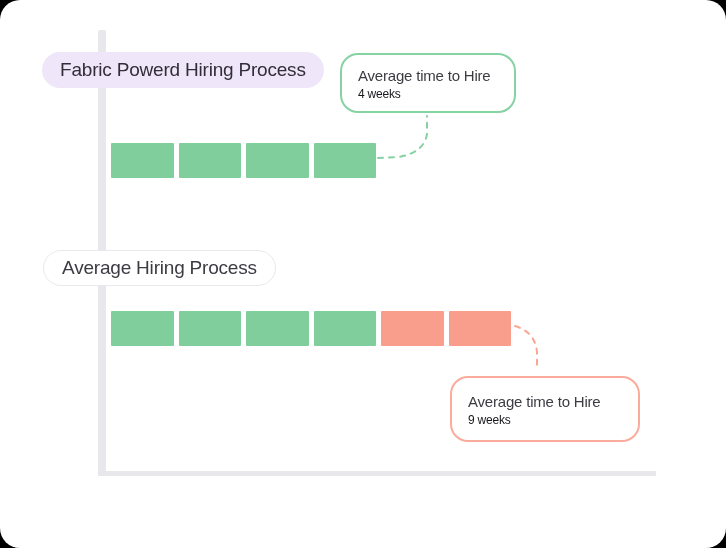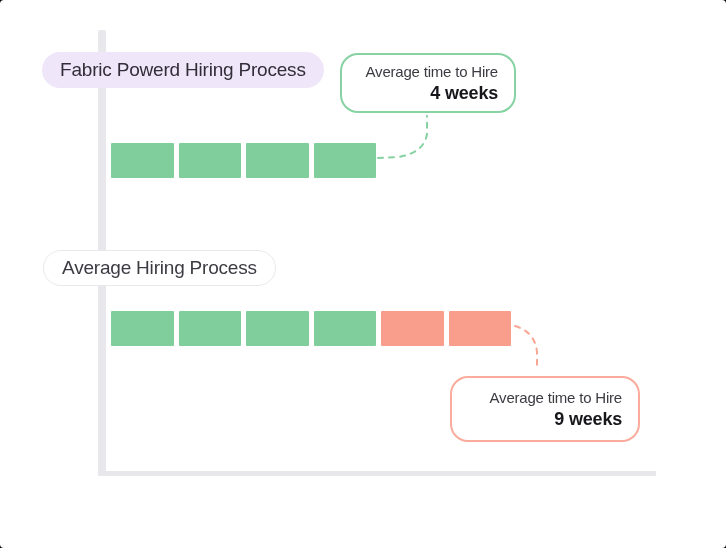--- a/index.html
+++ b/index.html
@@ -6,21 +6,21 @@
     margin: 0;
     padding: 0;
     background: var(--page-bg, #000);
     font-family: "Liberation Sans", sans-serif;
   }
   .card {
     position: relative;
     width: 726px;
     height: 548px;
     background: var(--card-bg, #fff);
-    border-radius: 4px;
+    border-radius: 20px;
     overflow: hidden;
     letter-spacing: -0.2px;
   }
   .y-axis {
     position: absolute;
     left: 98px; top: 30px;
     width: 8px; height: 446px;
     background: var(--axis, #e8e7eb);
     border-radius: 2px;
   }
@@ -70,39 +70,38 @@
     position: absolute;
     box-sizing: border-box;
     background: #fff;
     border-radius: 18px;
     padding: 9px 16px 8px 16px;
     display: flex;
     flex-direction: column;
     justify-content: center;
     gap: 3px;
     z-index: 3;
-    text-align: right;
   }
   .callout-green {
     left: 340px; top: 53px;
     width: 176px; height: 60px;
     border: 2px solid var(--callout-green, #86d2a3);
   }
   .callout-salmon {
     left: 450px; top: 376px;
     width: 190px; height: 66px;
     border: 2px solid var(--callout-salmon, #fbab9c);
   }
   .callout-title {
     font-size: 15px;
     color: var(--text-mid, #3c3b42);
   }
   .callout-value {
-    font-size: 18px;
-    font-weight: bold;
+    font-size: 12px;
+    font-weight: normal;
     color: var(--text-strong, #17161b);
   }
   .overlay {
     position: absolute;
     left: 0; top: 0;
     width: 726px; height: 548px;
     pointer-events: none;
     z-index: 2;
   }
   .overlay path {

